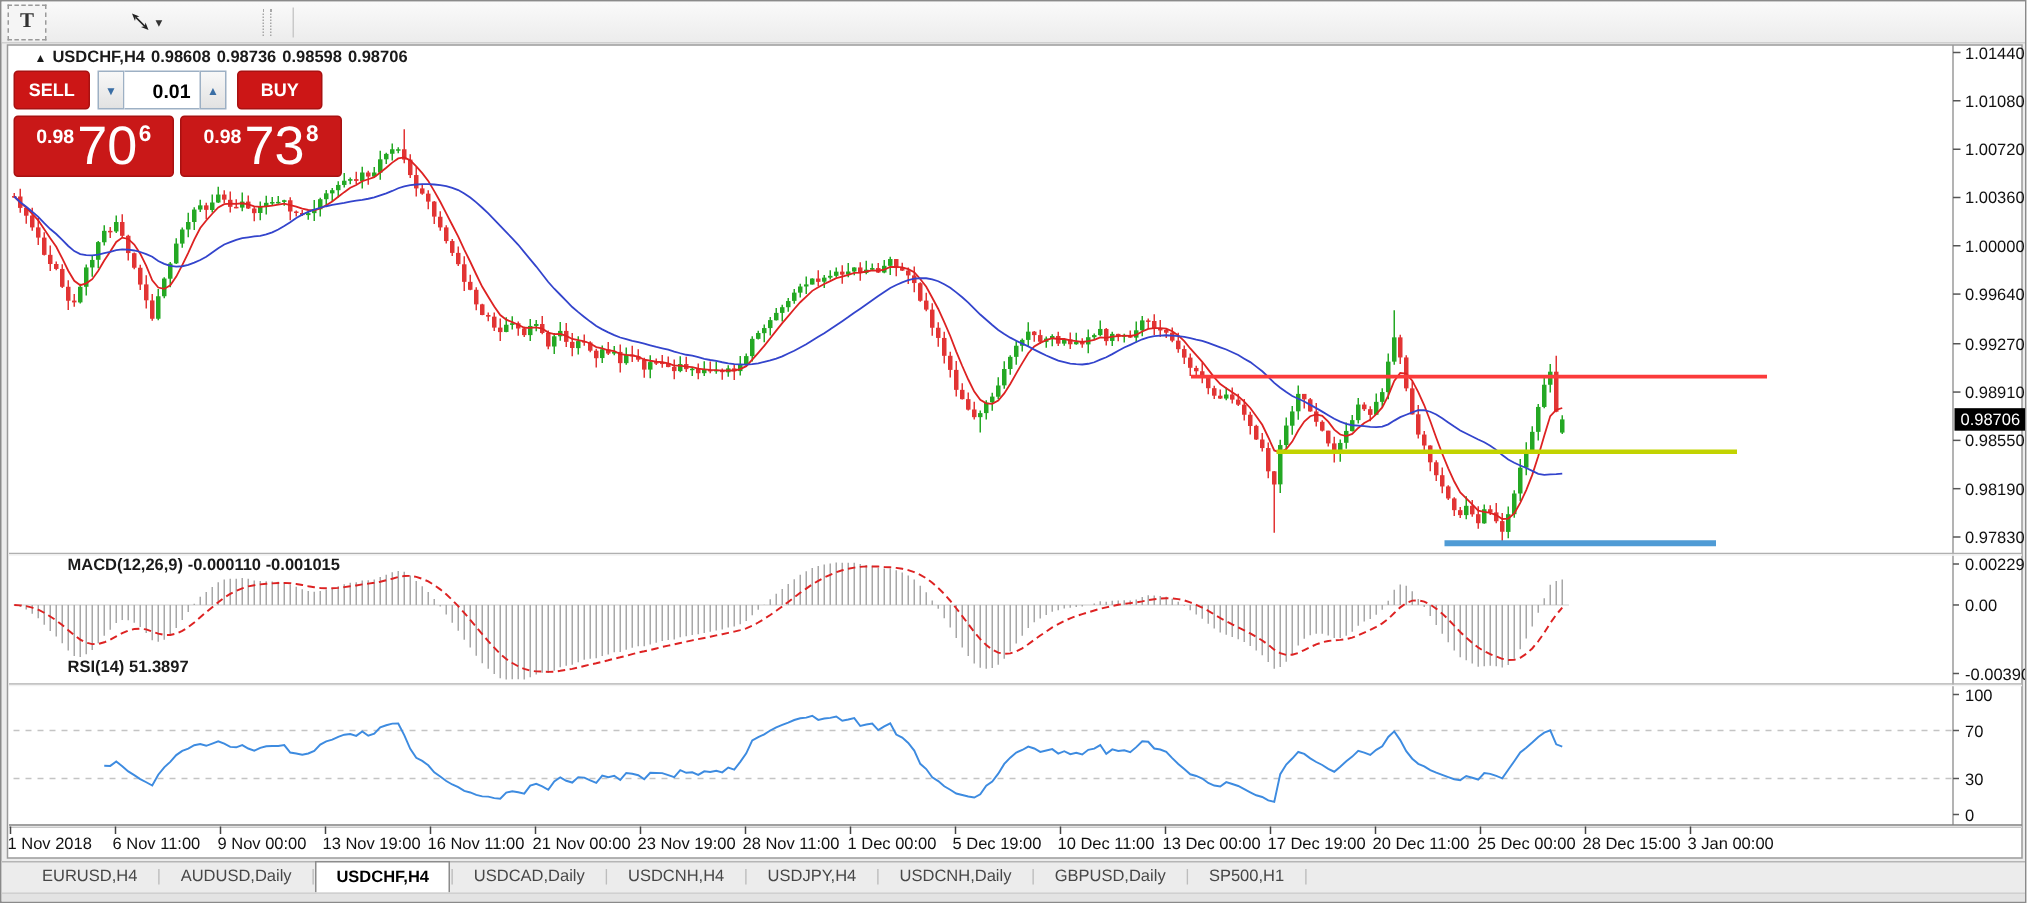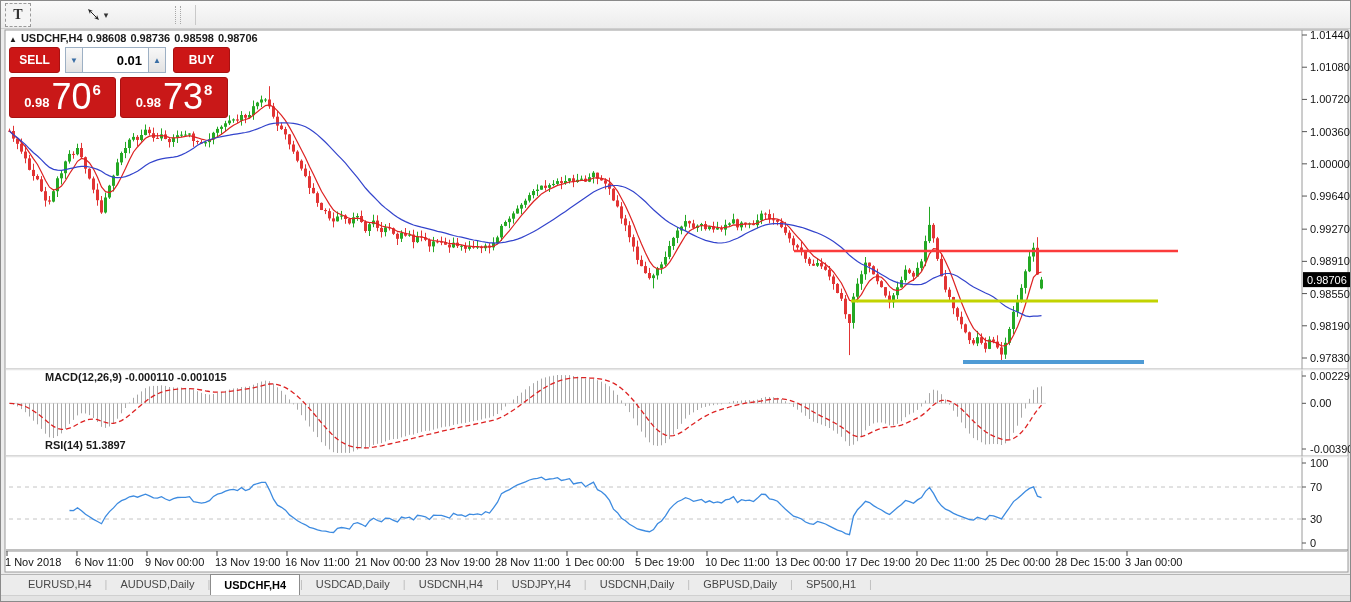--- a/index.html
+++ b/index.html
@@ -16,46 +16,46 @@
   .cursor-tool{width:40px;margin-left:46px;gap:3px;}
   .caret{font-size:9px;color:#333;}
   .grip{width:4px;height:18px;margin-left:58px;border-left:1px dotted #a8a8a8;border-right:1px dotted #a8a8a8;}
   .tf-group{display:flex;align-items:center;margin-left:12px;}
   .tf-btn{padding:0 9px;height:22px;line-height:22px;font-size:11px;color:#333;
     margin:0 2px;border:1px solid transparent;border-radius:2px;}
   .tf-btn.active{background:#fcfcfc;border-color:#adadad;box-shadow:inset 0 0 2px #ddd;}
   .tbar-sep{width:1px;height:20px;background:#c9c9c9;margin-left:14px;}
   
   svg{position:absolute;left:0;top:0;}
-  .chart-title{position:absolute;left:8px;top:31px;font-size:11px;font-weight:700;color:#1a1a1a;
+  .chart-title{position:absolute;left:22px;top:31px;font-size:11px;font-weight:700;color:#1a1a1a;
     letter-spacing:0;}
   .chart-title .tri{font-size:8px;margin-right:4px;}
   .chart-title span{margin-right:4px;}
   .ind-label{position:absolute;font-size:11px;font-weight:700;color:#1a1a1a;padding-left:34px;}
   .macd-label{left:10px;top:370px;}
   .rsi-label{left:10px;top:438px;}
   
   .trade-panel{position:absolute;left:8px;top:46px;width:222px;}
   .tp-row1{display:flex;align-items:stretch;height:26px;}
   .tp-btn{background:#cc1616;color:#fff;font-size:12px;font-weight:700;
     display:flex;align-items:center;justify-content:center;border-radius:3px;border:1px solid #a81111;}
   .sell-btn{width:49px;}
   .buy-btn{width:55px;margin-left:7px;}
   .stepper{display:flex;margin-left:5px;height:26px;box-sizing:border-box;}
   .step-btn{width:18px;background:linear-gradient(#f8f8f8,#e2e2e2);border:1px solid #9db0c4;
     display:flex;align-items:center;justify-content:center;font-size:8px;color:#3a6ea5;box-sizing:border-box;}
-  .vol-field{width:65px;background:#fff;border-top:1px solid #9db0c4;border-bottom:1px solid #9db0c4;
+  .vol-field{width:50px;background:#fff;border-top:1px solid #9db0c4;border-bottom:1px solid #9db0c4;
     font-size:13px;font-weight:700;color:#000;display:flex;align-items:center;justify-content:flex-end;
     padding-right:6px;box-sizing:border-box;}
   .tp-row2{display:flex;margin-top:4px;height:41px;}
   .price-cell{background:#c91818;border:1px solid #a81111;border-radius:3px;color:#fff;
     display:flex;align-items:flex-end;justify-content:center;padding-bottom:3px;box-sizing:border-box;}
   .price-cell.sell{width:107px;}
   .price-cell.buy{width:108px;margin-left:4px;}
-  .pc-prefix{font-size:13px;font-weight:700;margin:0 2px 4px 0;}
+  .pc-prefix{font-size:13px;font-weight:700;margin:0 2px 16px 0;}
   .pc-big{font-size:36px;line-height:34px;font-weight:400;}
   .pc-sup{font-size:15px;font-weight:700;margin:0 0 16px 1px;}
   
   .tabs-row{position:absolute;left:0;top:573px;width:100%;height:21px;background:#ececec;
     border-top:1px solid #b5b5b5;display:flex;align-items:stretch;font-size:11px;box-sizing:border-box;}
   .tab-spacer{width:14px;}
   .tab{padding:0 13px;line-height:19px;color:#474747;white-space:nowrap;}
   .tab.active{background:#fff;border:1px solid #8c8c8c;border-bottom:none;color:#000;font-weight:700;margin-top:-1px;line-height:20px;}
   .tabsep{color:#bdbdbd;line-height:19px;}
   .bottom-strip{position:absolute;left:0;top:594px;width:100%;height:8px;background:#e3e3e3;border-top:1px solid #d0d0d0;}

